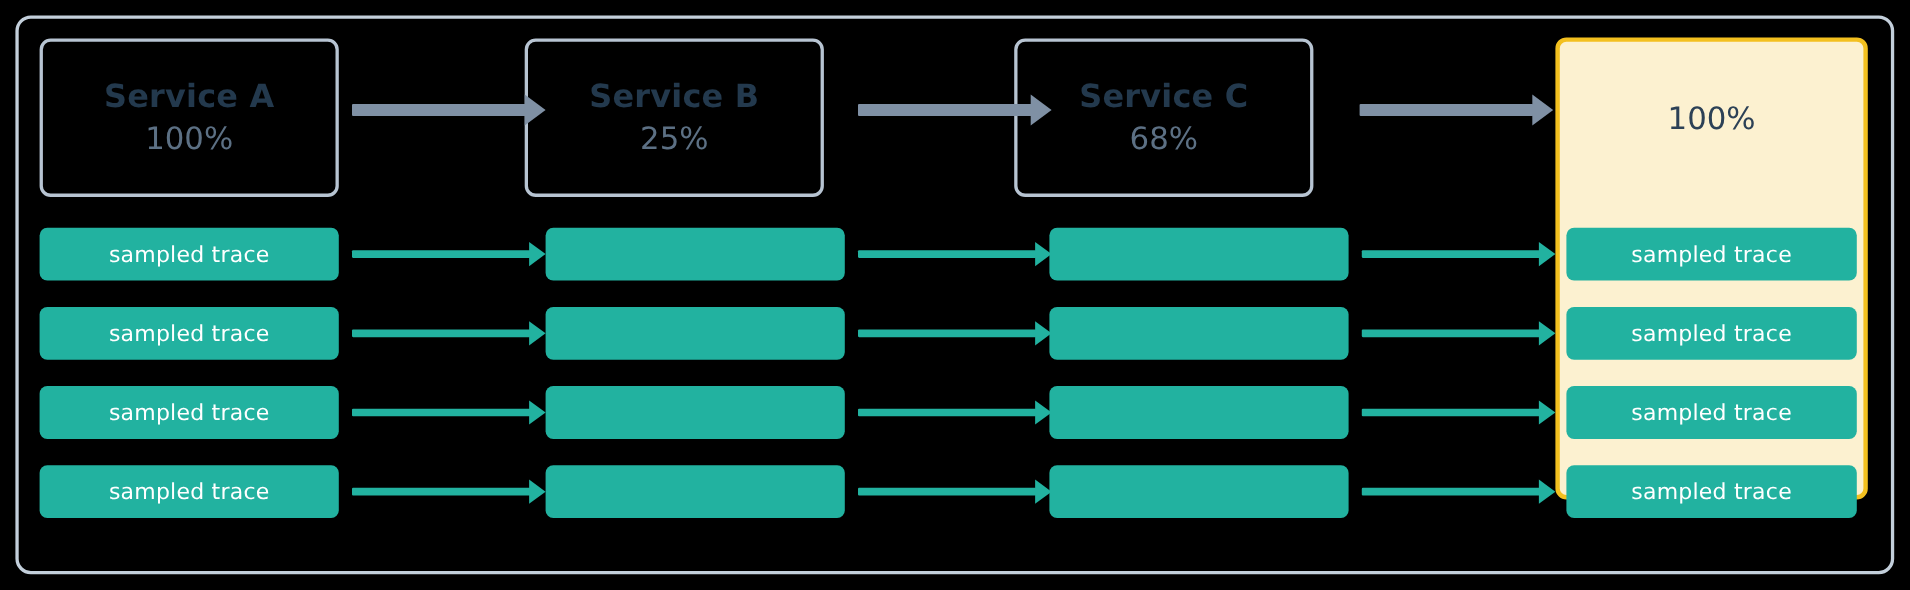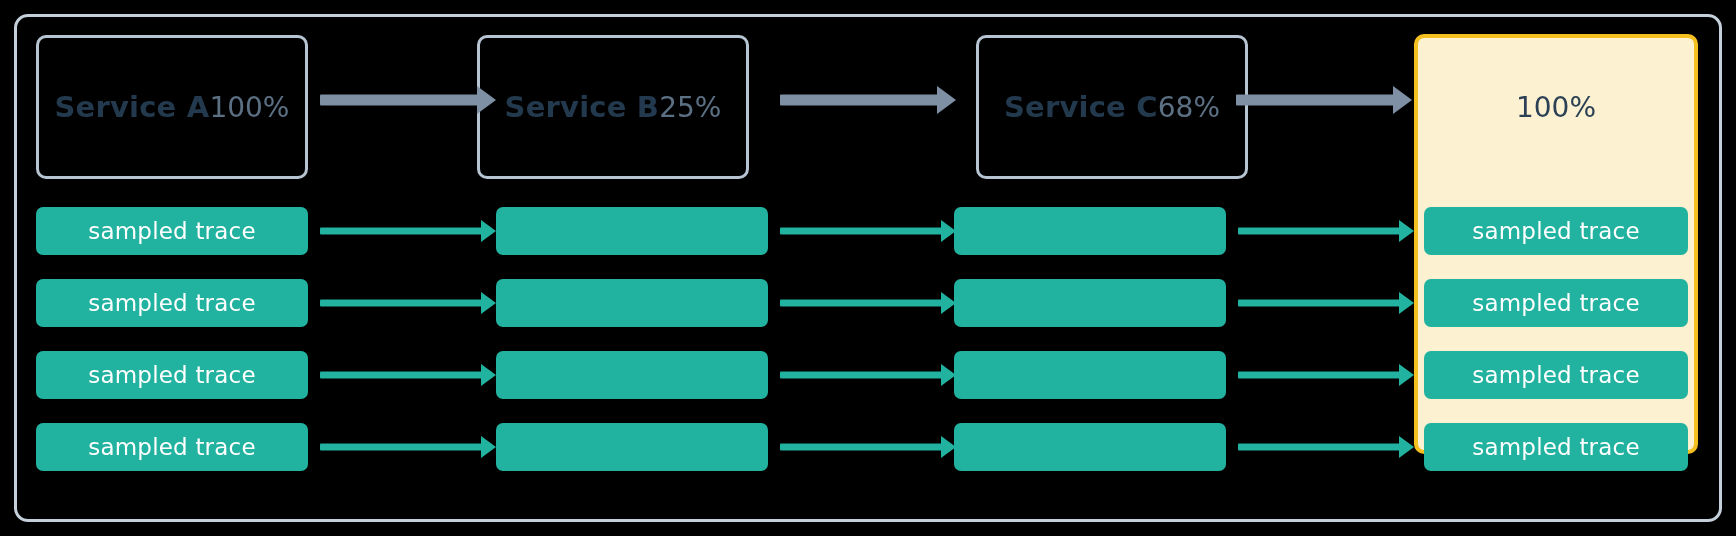--- a/index.html
+++ b/index.html
@@ -45,21 +45,21 @@
 
   
   .service-box {
     position: absolute;
     top: 35px;
     width: 272px;
     height: 144px;
     border: 3px solid #b7c4d2;
     border-radius: 10px;
     display: flex;
-    flex-direction: row;
+    flex-direction: column;
     align-items: center;
     justify-content: center;
     background: transparent;
   }
   .service-box .svc-name {
     font-size: 29px;
     font-weight: bold;
     color: #23394d;
     letter-spacing: 0.2px;
     line-height: 1.25;
@@ -101,21 +101,21 @@
   .trace-bar {
     position: absolute;
     height: 48px;
     background: #22b2a0;
     border-radius: 7px;
     display: flex;
     align-items: center;
     justify-content: center;
   }
   .trace-bar .bar-label {
-    font-size: 23px;
+    font-size: 20px;
     color: #ffffff;
     font-weight: normal;
     letter-spacing: 0.2px;
   }
 
   
   .arrow { position: absolute; }
   .arrow .shaft {
     position: absolute;
     left: 0;
@@ -154,21 +154,21 @@
   <div class="service-box" style="left:36px;">
     <span class="svc-name">Service A</span>
     <span class="svc-pct">100%</span>
   </div>
 
   <div class="service-box" style="left:477px;">
     <span class="svc-name">Service B</span>
     <span class="svc-pct">25%</span>
   </div>
 
-  <div class="service-box" style="left:976px;">
+  <div class="service-box" style="left:922px;">
     <span class="svc-name">Service C</span>
     <span class="svc-pct">68%</span>
   </div>
 
   <div class="result-box">
     <span class="svc-pct">100%</span>
   </div>
 
   <div class="arrow arrow-gray" style="left:320px; top:86px; width:176px; height:28px;">
     <div class="shaft" style="width:158px;"></div>

